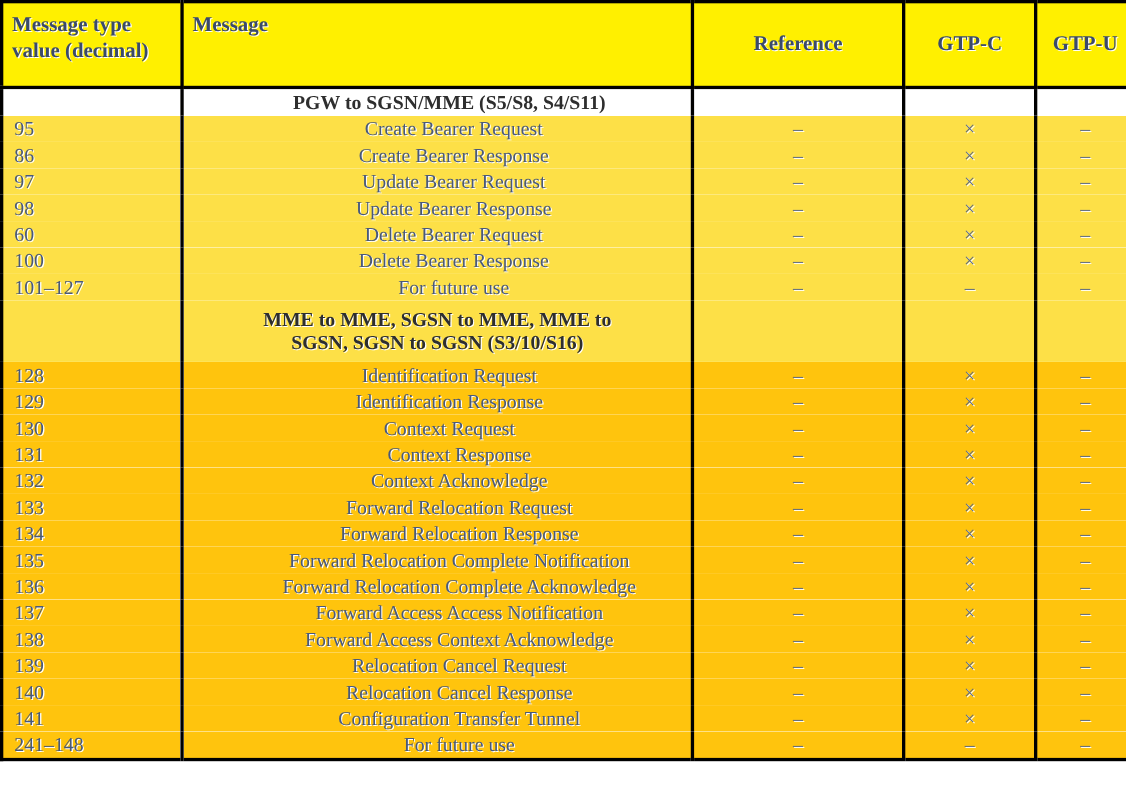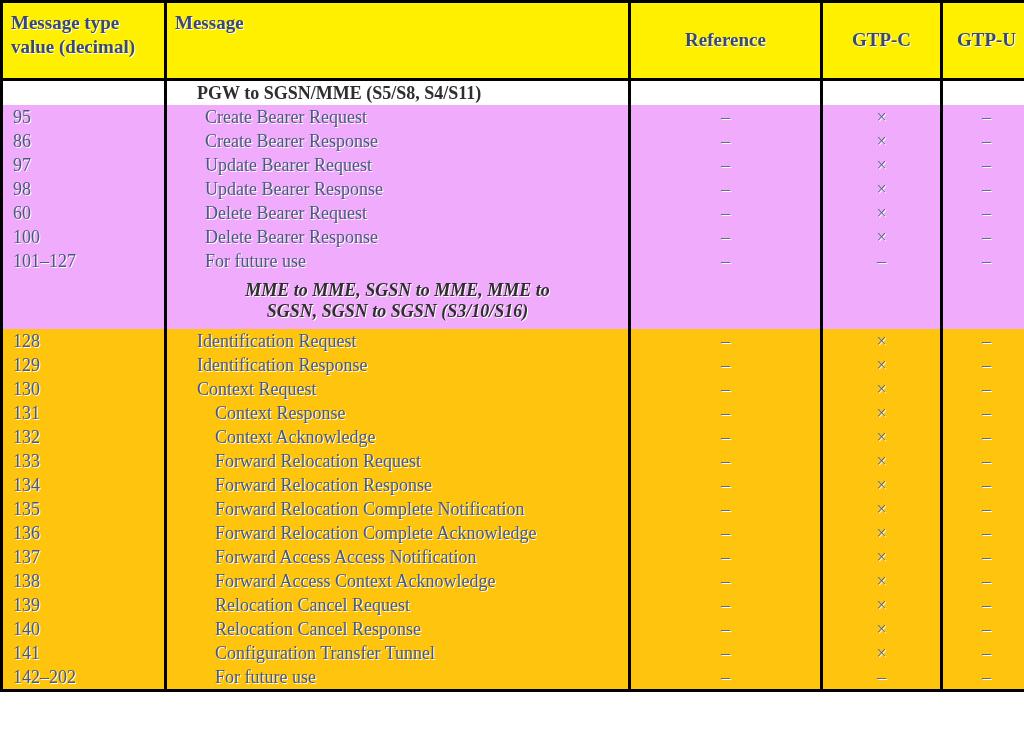--- a/index.html
+++ b/index.html
@@ -71,41 +71,40 @@
     padding: 0 8px;
     height: 24px;
     line-height: 24px;
     vertical-align: middle;
     text-shadow: 1px 1px 0 #ffffff;
     box-sizing: border-box;
     white-space: nowrap;
     overflow: hidden;
   }
   tbody td.value-col  { text-align: left; padding-left: 10px; }
-  tbody td.msg-col    { text-align: left; padding-left: 38px; }
+  tbody td.msg-col    { text-align: center; padding-left: 38px; }
   tbody td.sym-col    { text-align: center; color: #5a6885; }
 
   
   tr.band-white td { background: #ffffff; }
-  tr.band-gray  td { background: #f0abfc; }
+  tr.band-gray  td { background: #fde047; }
   tr.band-orange td { background: #FFC40D; }
 
   
   tr.section td.msg-col {
     font-weight: bold;
     color: #2e2e2e;
     padding-left: 30px;
   }
   tr.section td.msg-col.two-line {
     white-space: normal;
     text-align: center;
     padding-left: 40px;
     padding-right: 40px;
     line-height: 1.18;
-    font-style: italic;
   }
   tr.section-2 td { height: 56px; }
 
   
   td.msg-col.ind-0 { padding-left: 30px; }
   td.msg-col.ind-1 { padding-left: 38px; }
   td.msg-col.ind-2 { padding-left: 48px; font-family: Liberation Serif, serif; }
 
   
   tr.hairline-top td { border-top: 1px solid #8a7a00; }
@@ -290,21 +289,21 @@
           <td class="sym-col">–</td>
         </tr>
         <tr class="band-orange">
           <td class="value-col">141</td>
           <td class="msg-col ind-2">Configuration Transfer Tunnel</td>
           <td class="sym-col">–</td>
           <td class="sym-col">×</td>
           <td class="sym-col">–</td>
         </tr>
         <tr class="band-orange">
-          <td class="value-col">142–202</td>
+          <td class="value-col">241–148</td>
           <td class="msg-col ind-2">For future use</td>
           <td class="sym-col">–</td>
           <td class="sym-col">–</td>
           <td class="sym-col">–</td>
         </tr>
       </tbody>
   </table>
 </div>
 
 </body></html>

